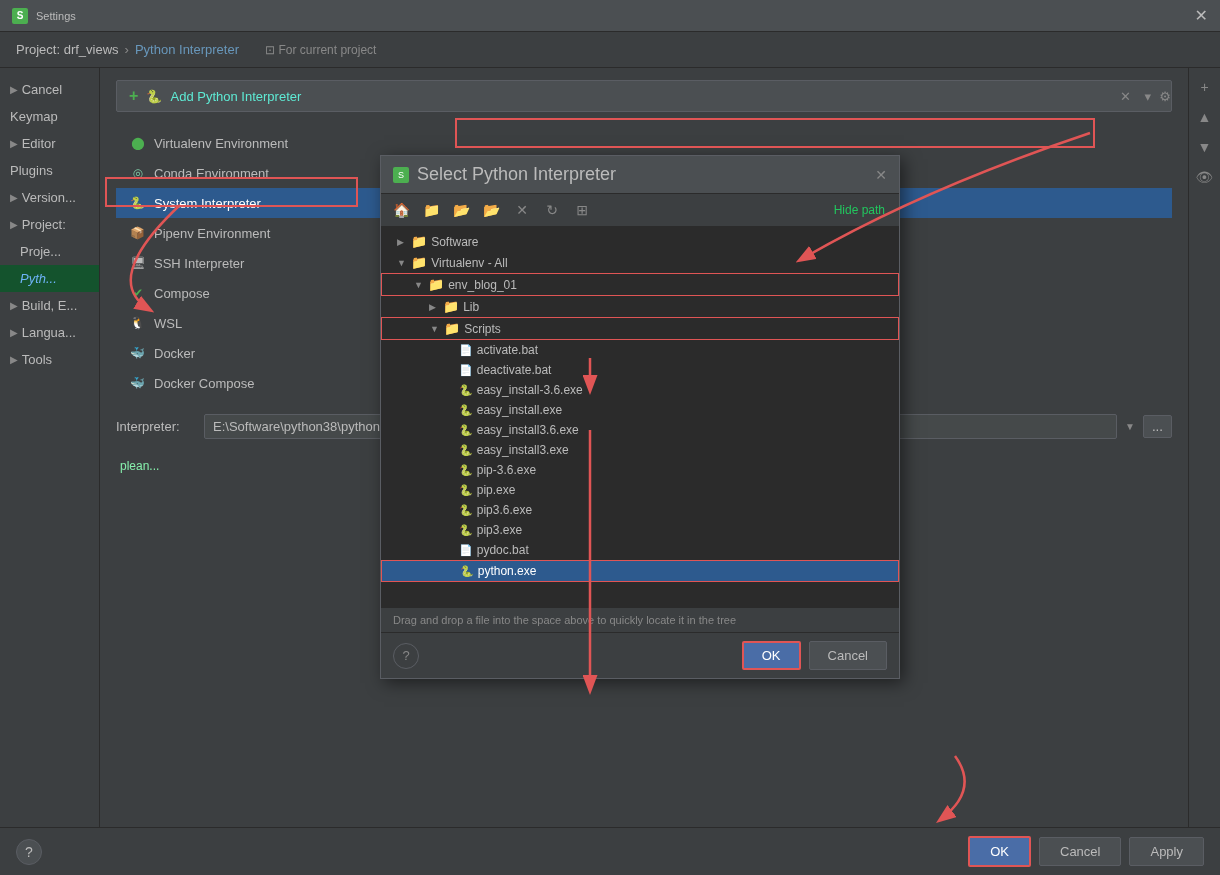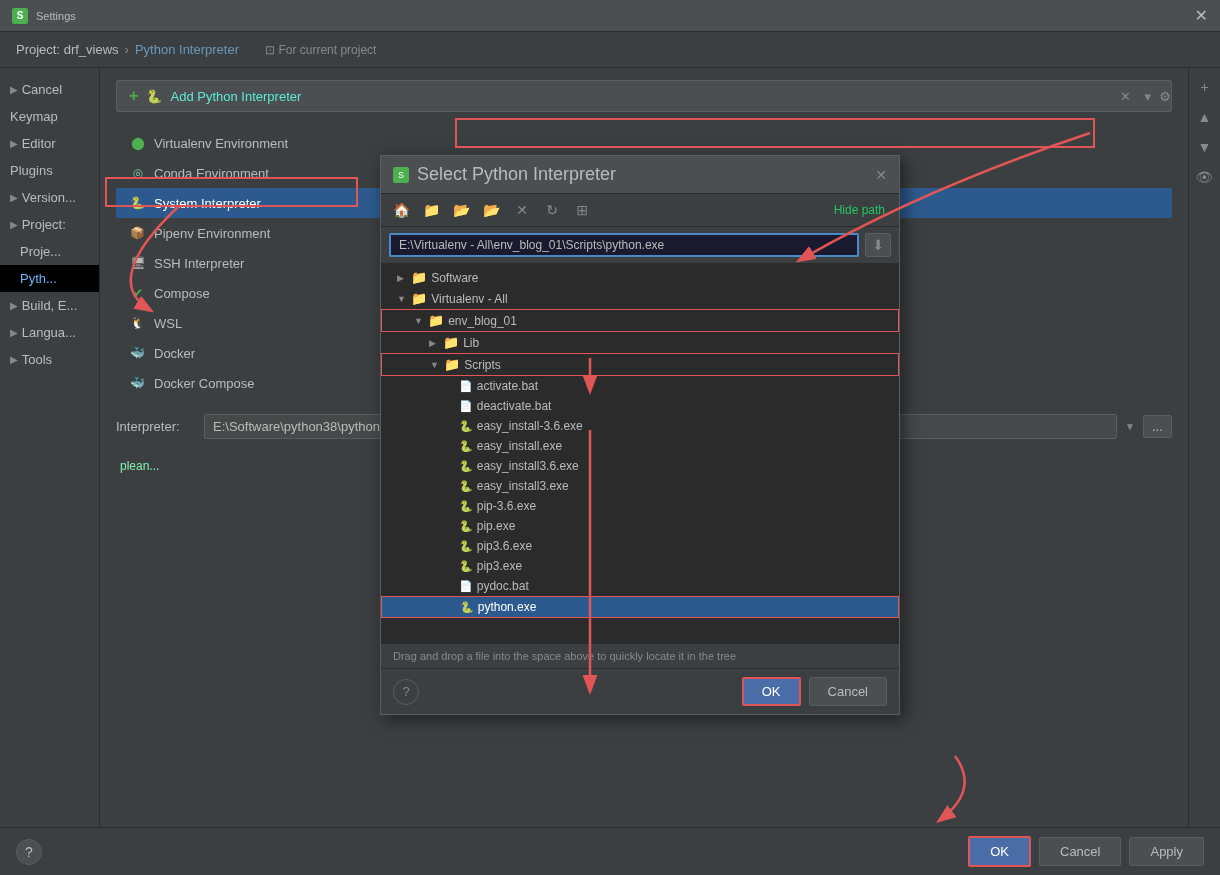--- a/index.html
+++ b/index.html
@@ -104,21 +104,21 @@
       display: flex;
       align-items: center;
       gap: 4px;
     }
     .sidebar-item.group-header {
       display: flex;
       align-items: center;
       gap: 4px;
     }
     .expand-arrow { font-size: 10px; color: #888; }
-    .sidebar-item.selected-blue { background: #000000; color: #6eb3f7; }
+    .sidebar-item.selected-blue { background: #14532d; color: #6eb3f7; font-style: italic; }
     .sidebar-child {
       padding-left: 20px;
     }
 
     
     .main-panel {
       flex: 1;
       background: #3c3f41;
       position: relative;
       padding: 12px 16px;
@@ -610,24 +610,20 @@
         <button class="dtb-btn" title="Folder">📁</button>
         <button class="dtb-btn" title="New Folder">📂</button>
         <button class="dtb-btn" title="Open">📂</button>
         <button class="dtb-btn" title="Clear">✕</button>
         <button class="dtb-btn" title="Refresh">↻</button>
         <button class="dtb-btn" title="Copy">⊞</button>
       </div>
       <span class="hide-path-btn">Hide path</span>
     </div>
 
-    <div class="dialog-path-bar">
-      <input class="dialog-path-input" type="text" value="E:\Virtualenv - All\env_blog_01\Scripts\python.exe" style="">
-      <button class="dialog-download-btn">⬇</button>
-    </div>
 
     <div class="dialog-tree">
       <div class="tree-item tree-indent-1">
         <span class="tree-expand">▶</span>
         <span class="tree-folder-icon">📁</span>
         <span>Software</span>
       </div>
       <div class="tree-item tree-indent-1" style="color:#bbbbbb;">
         <span class="tree-expand">▼</span>
         <span class="tree-folder-icon">📁</span>

